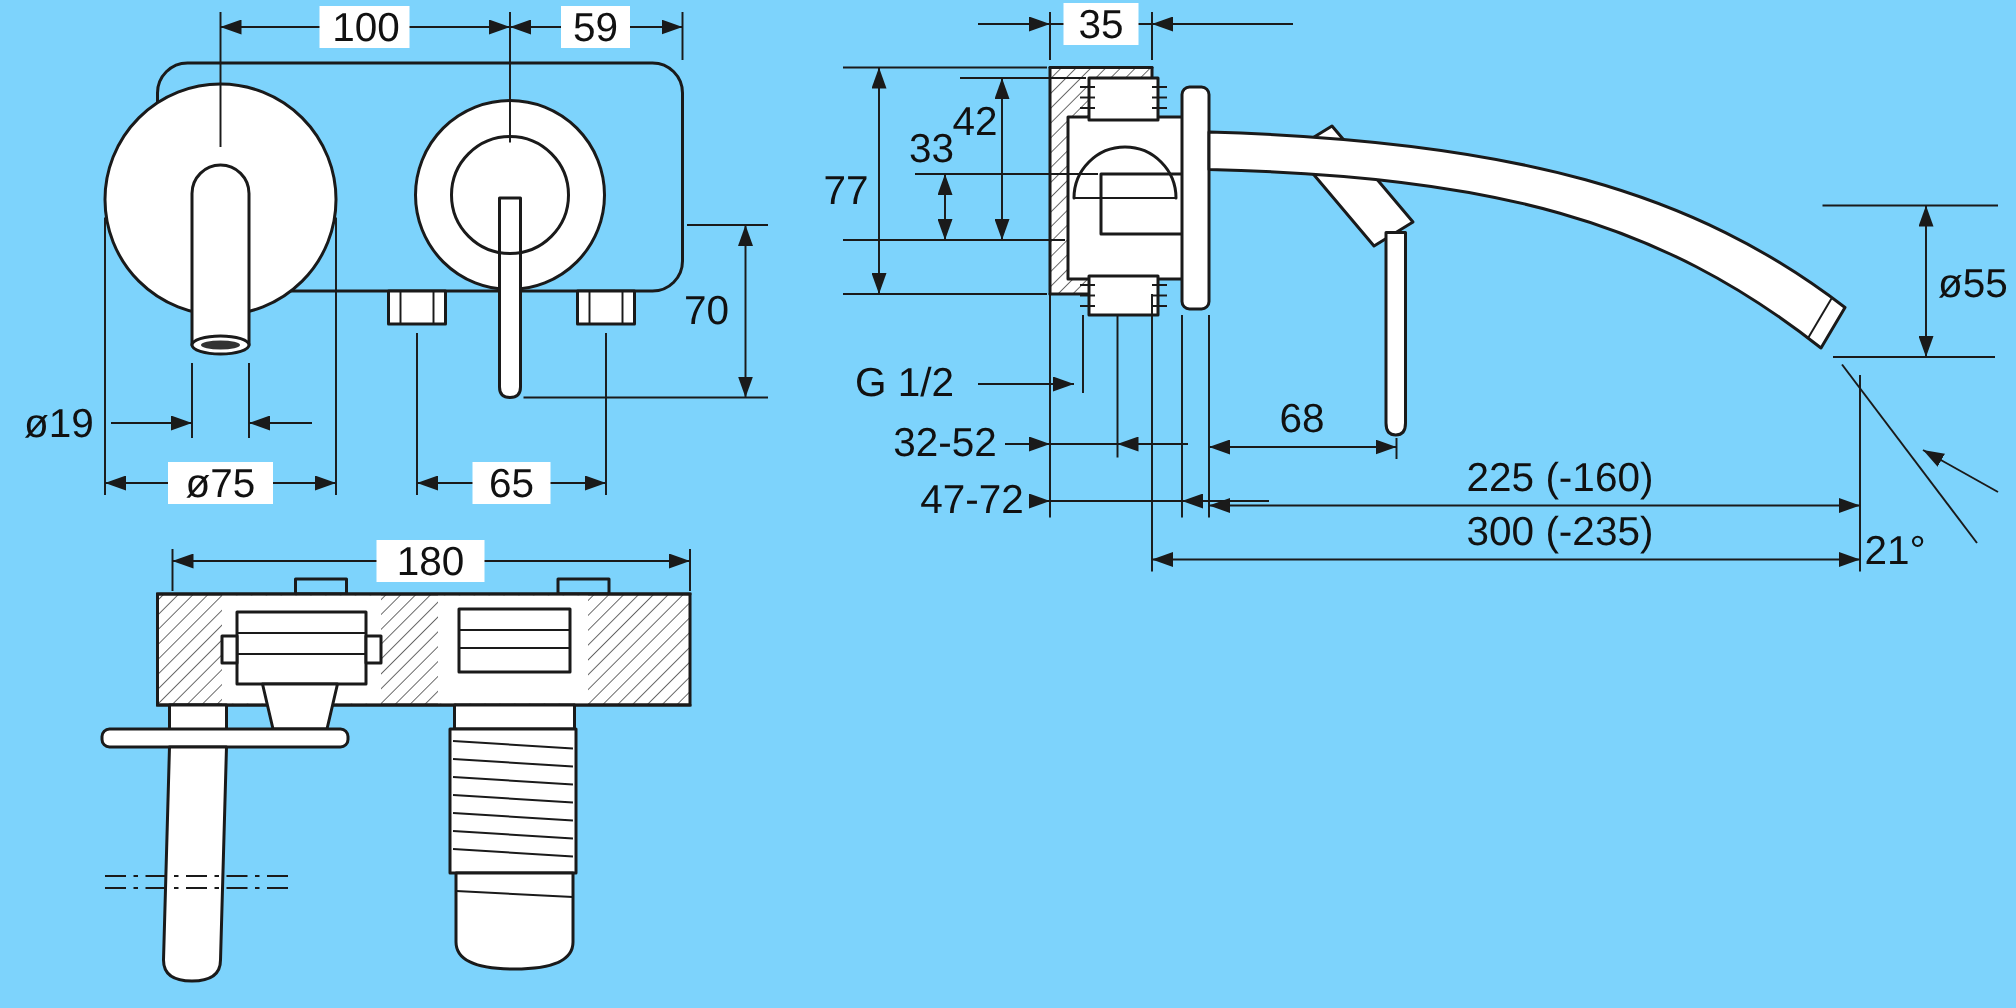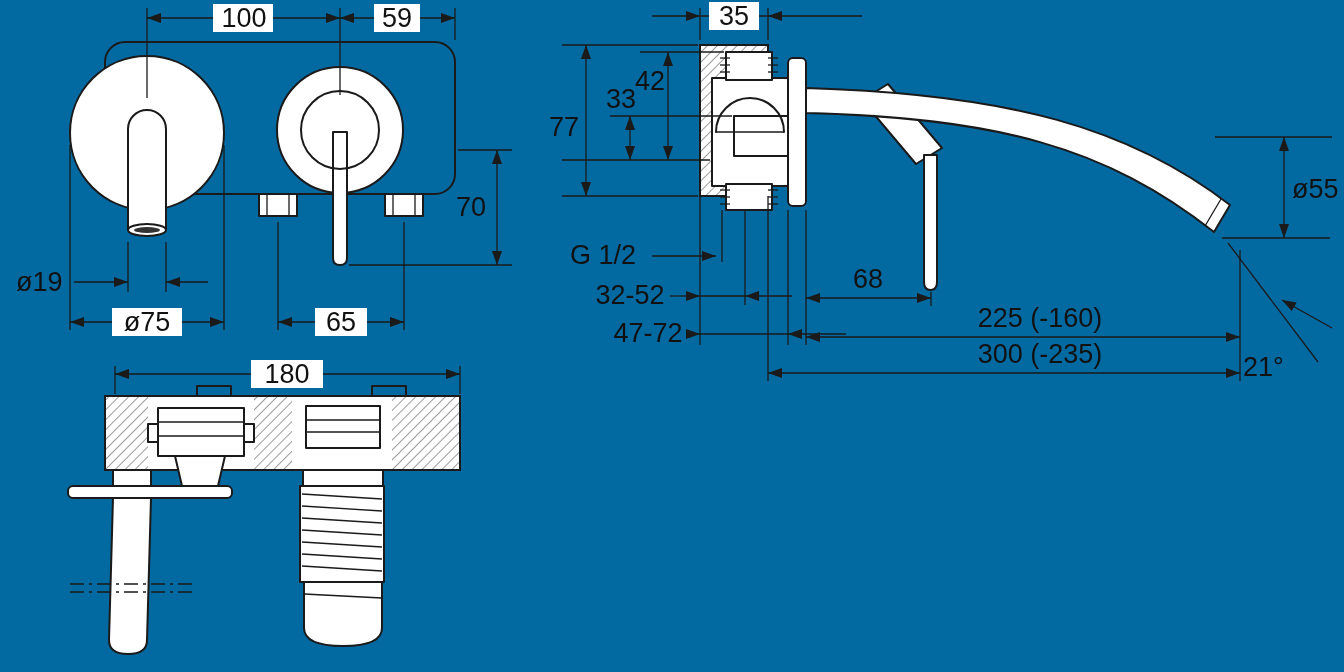--- a/index.html
+++ b/index.html
@@ -1,16 +1,16 @@
 <!DOCTYPE html>
 <html><head>
 <meta charset="utf-8">
 <style>
   html,body{margin:0;padding:0;background:#ffffff;}
-  .page{width:1344px;height:672px;background:#0369a1;position:relative;overflow:hidden;}
+  .page{width:1344px;height:672px;background:#7dd3fc;position:relative;overflow:hidden;}
   svg{display:block;}
   svg text{font:27px "Liberation Sans", sans-serif;fill:#111;}
   .obj{fill:none;stroke:#1a1a1a;stroke-width:2;stroke-linejoin:round;stroke-linecap:round;}
   .objw{fill:#ffffff;stroke:#1a1a1a;stroke-width:2;stroke-linejoin:round;}
   .dim{fill:none;stroke:#1a1a1a;stroke-width:1.3;}
   .bg{fill:#ffffff;stroke:none;}
   .cl{fill:none;stroke:#1a1a1a;stroke-width:1.3;stroke-dasharray:14 5 3 5;}
 </style>
 </head>
 <body>

